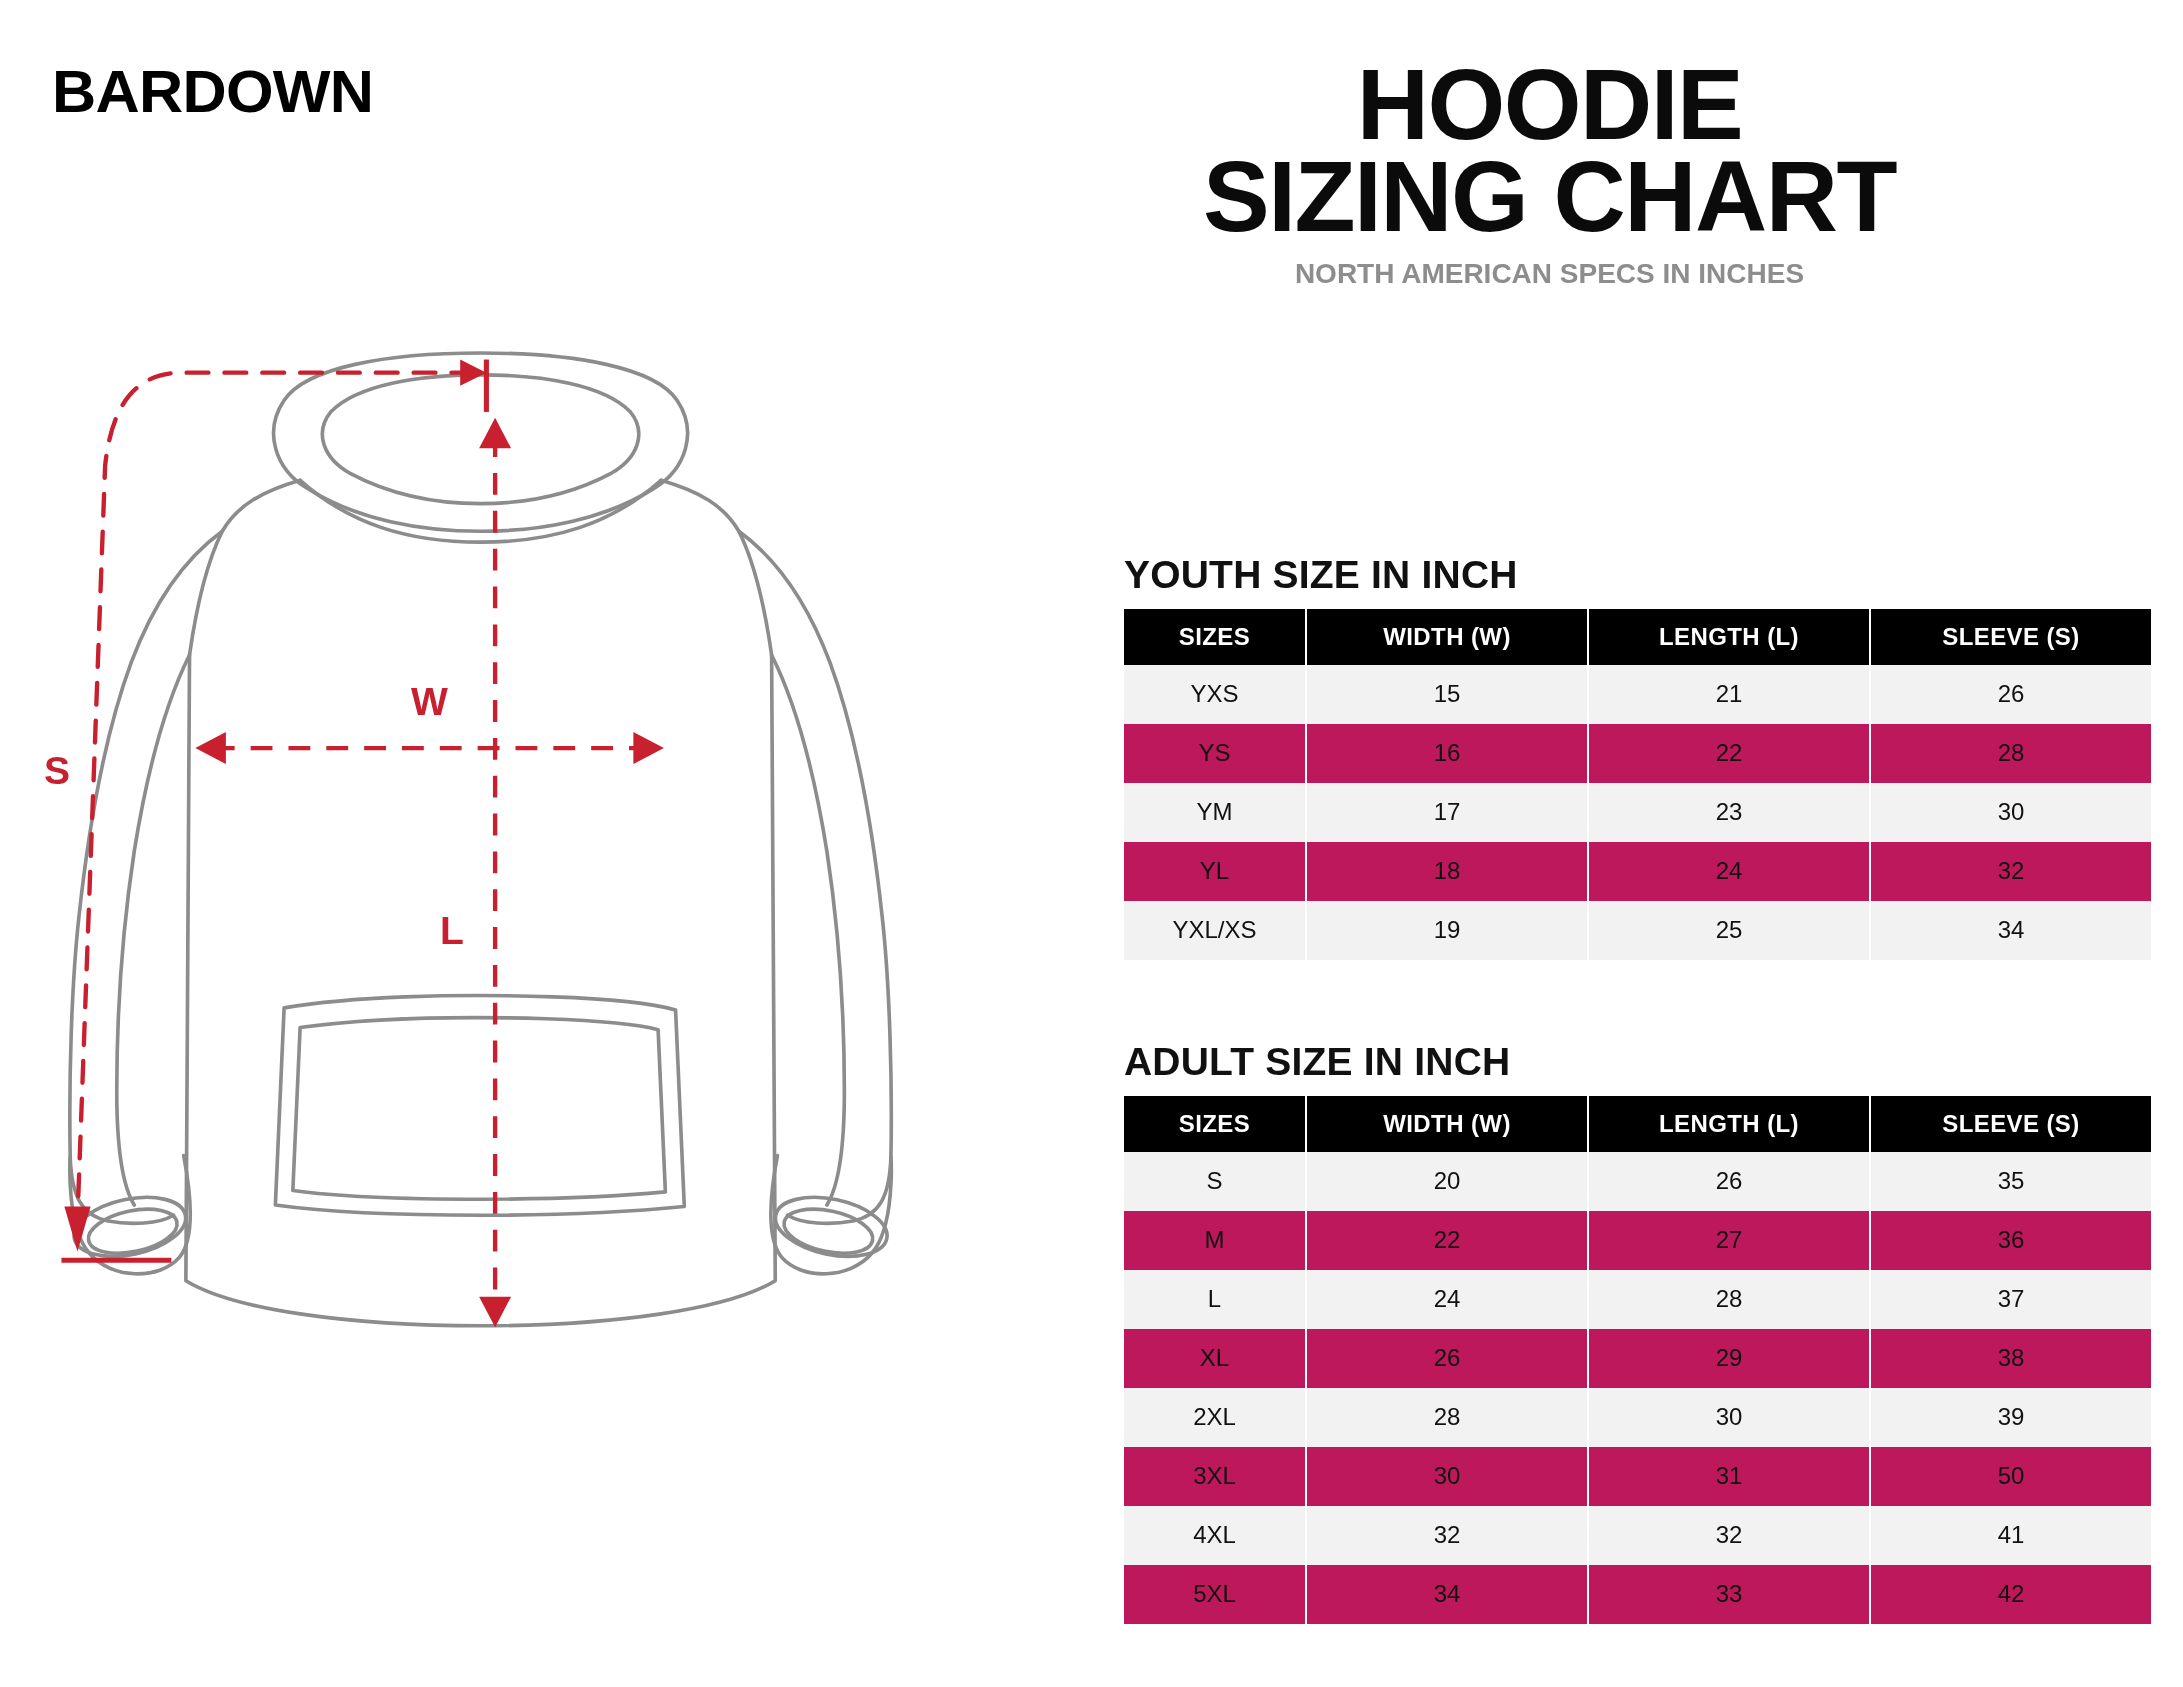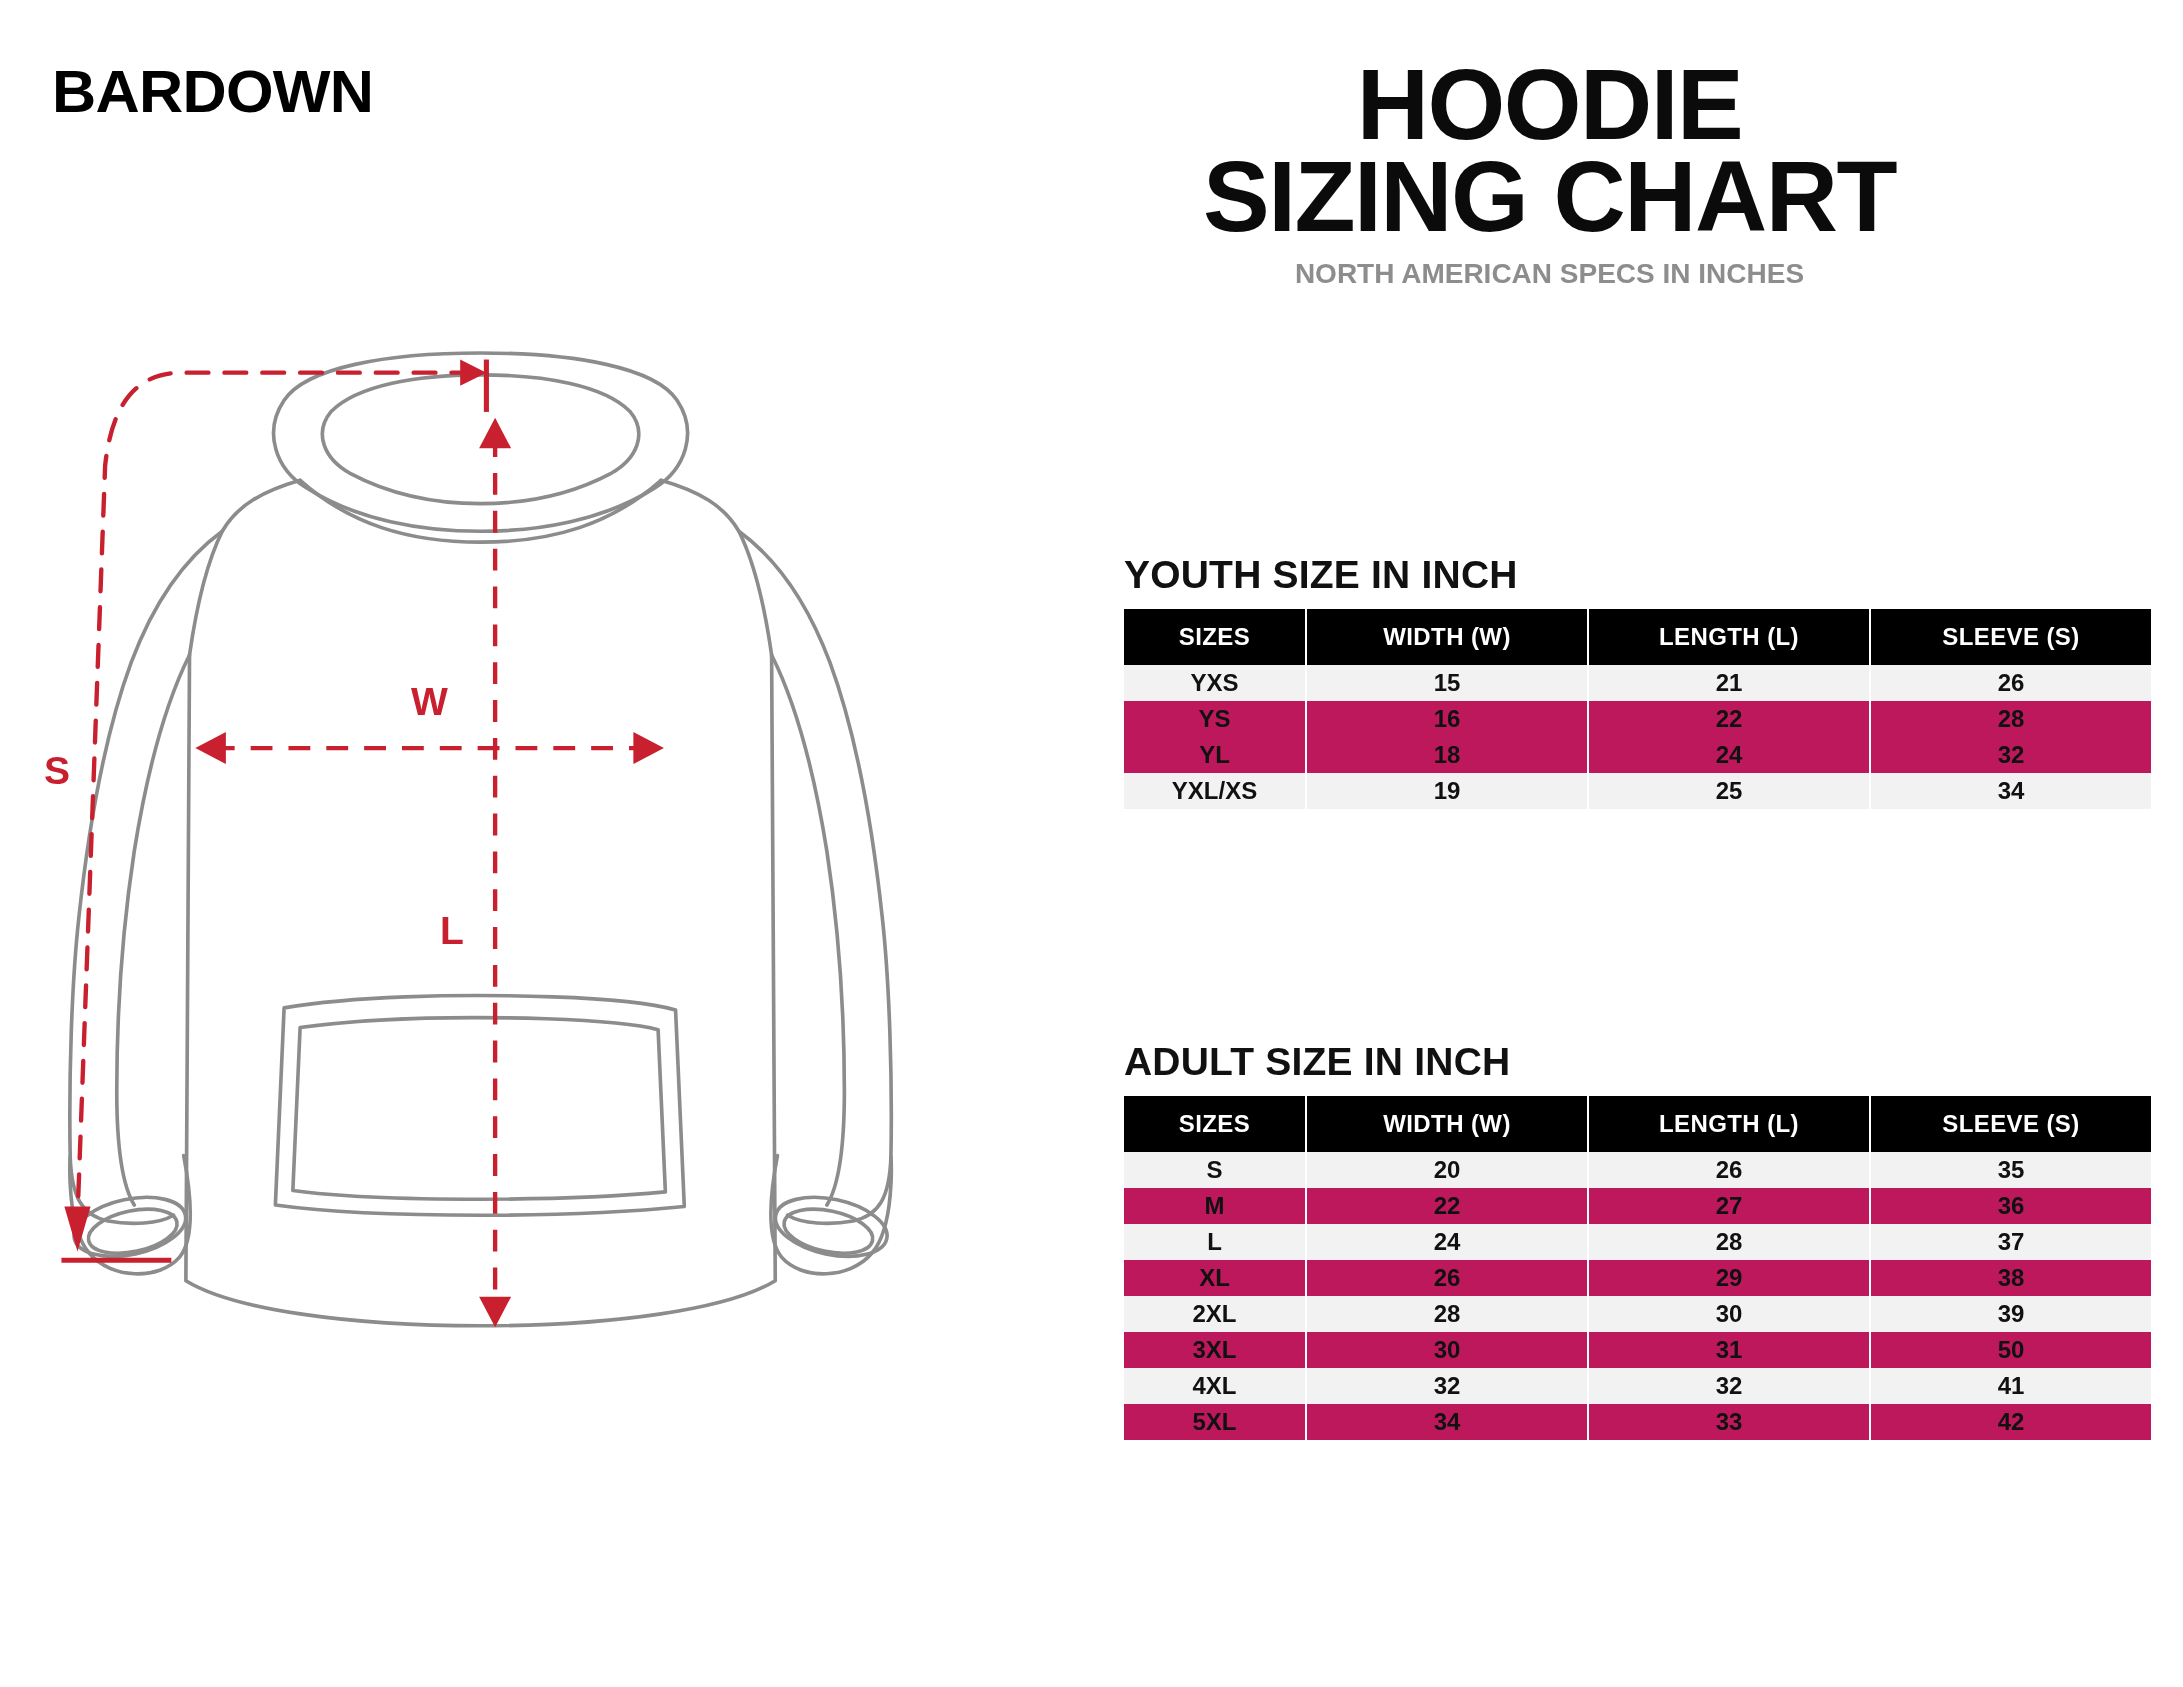--- a/index.html
+++ b/index.html
@@ -80,24 +80,24 @@
     font-weight: bold;
     font-size: 24px;
     letter-spacing: 0.4px;
     height: 56px;
     text-align: center;
     border-right: 2.2px solid #ffffff;
   }
   table.size-table th:last-child { border-right: none; }
   table.size-table td {
     font-family: "Liberation Sans", sans-serif;
-    font-weight: bold;
+    font-weight: normal;
     font-size: 24px;
     color: #111111;
-    height: 36px;
+    height: 59px;
     text-align: center;
     border-right: 2.2px solid #ffffff;
   }
   table.size-table td:last-child { border-right: none; }
   table.size-table tr.row-light td { background: #f2f2f2; }
   table.size-table tr.row-dark td { background: #be185d; }
 
   
   .illus {
     position: absolute;
@@ -237,20 +237,26 @@
           <td>15</td>
           <td>21</td>
           <td>26</td>
         </tr>
         <tr class="row-dark">
           <td>YS</td>
           <td>16</td>
           <td>22</td>
           <td>28</td>
         </tr>
+        <tr class="row-light">
+          <td>YM</td>
+          <td>17</td>
+          <td>23</td>
+          <td>30</td>
+        </tr>
         <tr class="row-dark">
           <td>YL</td>
           <td>18</td>
           <td>24</td>
           <td>32</td>
         </tr>
         <tr class="row-light">
           <td>YXL/XS</td>
           <td>19</td>
           <td>25</td>

